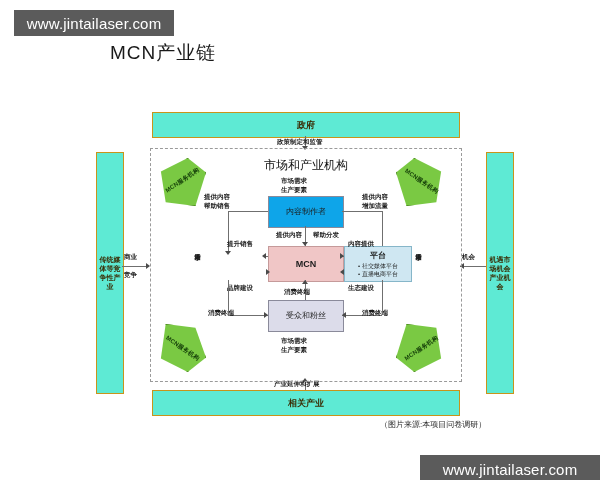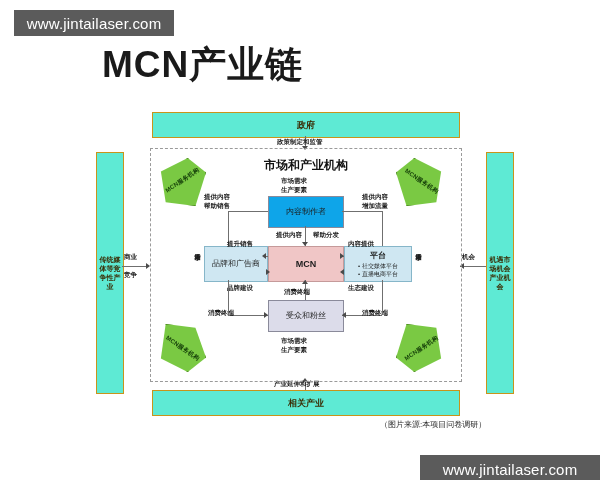--- a/index.html
+++ b/index.html
@@ -15,22 +15,22 @@
   .wm{
     position:absolute;background:#5b5b5b;color:#ffffff;
     display:flex;align-items:center;justify-content:center;
     font-size:15px;letter-spacing:.2px;white-space:nowrap;
   }
   .wm-top{left:14px;top:10px;width:160px;height:26px;}
   .wm-bot{left:420px;top:455px;width:180px;height:28px;}
 
   
   .title{
-    position:absolute;left:102px;top:40px;
-    font-size:37px;font-weight:bold;color:#1a1a1a;
+    position:absolute;left:110px;top:40px;
+    font-size:19px;font-weight:normal;color:#1a1a1a;
     letter-spacing:1px;white-space:nowrap;
   }
 
   
   .ybar{
     position:absolute;background:#5eead4;border:1px solid #c8941a;
     display:flex;align-items:center;justify-content:center;
     color:#3a2d05;font-size:8px;font-weight:bold;text-align:center;
     line-height:1.35;
   }
@@ -42,21 +42,21 @@
     width:22px;word-break:break-all;font-size:7px;line-height:1.3;
   }
 
   
   .dashbox{
     position:absolute;left:150px;top:148px;width:310px;height:232px;
     border:1px dashed #9a9a9a;background:transparent;
   }
   .dash-title{
     position:absolute;left:0;top:8px;width:310px;text-align:center;
-    font-size:12px;font-weight:bold;color:#111;
+    font-size:12px;font-weight:normal;color:#111;
   }
 
   
   .leaf{
     position:absolute;width:46px;height:46px;
     background:#7ac943;
     border:1px solid #4e8b22;
   }
   .leaf.tl{left:158px;top:158px;clip-path:polygon(6% 28%,62% 0%,100% 30%,78% 100%,16% 92%);}
   .leaf.tr{left:396px;top:158px;clip-path:polygon(0% 30%,38% 0%,94% 28%,84% 92%,22% 100%);}
@@ -177,23 +177,20 @@
   <div class="lbl" style="left:362px;top:201px;">增加流量</div>
   <div class="ln lnv" style="left:382px;top:211px;height:42px;"></div>
   <div class="ah ah-d" style="left:379px;top:251px;"></div>
 
   <div class="ln lnv" style="left:305px;top:226px;height:20px;"></div>
   <div class="ah ah-d" style="left:302px;top:242px;"></div>
   <div class="lbl" style="left:276px;top:230px;">提供内容</div>
   <div class="lbl" style="left:313px;top:230px;">帮助分发</div>
 
   <div class="lbl v" style="left:193px;top:249px;font-size:6px;">市场需求</div>
-  <div class="node n-brand">
-    <span>品牌和广告商</span>
-  </div>
 
   <div class="node n-mcn">
     <span>MCN</span>
   </div>
 
   <div class="node n-plat">
     <span class="plat-title">平台</span>
     <span class="plat-li">• 社交媒体平台</span>
     <span class="plat-li">• 直播电商平台</span>
   </div>

